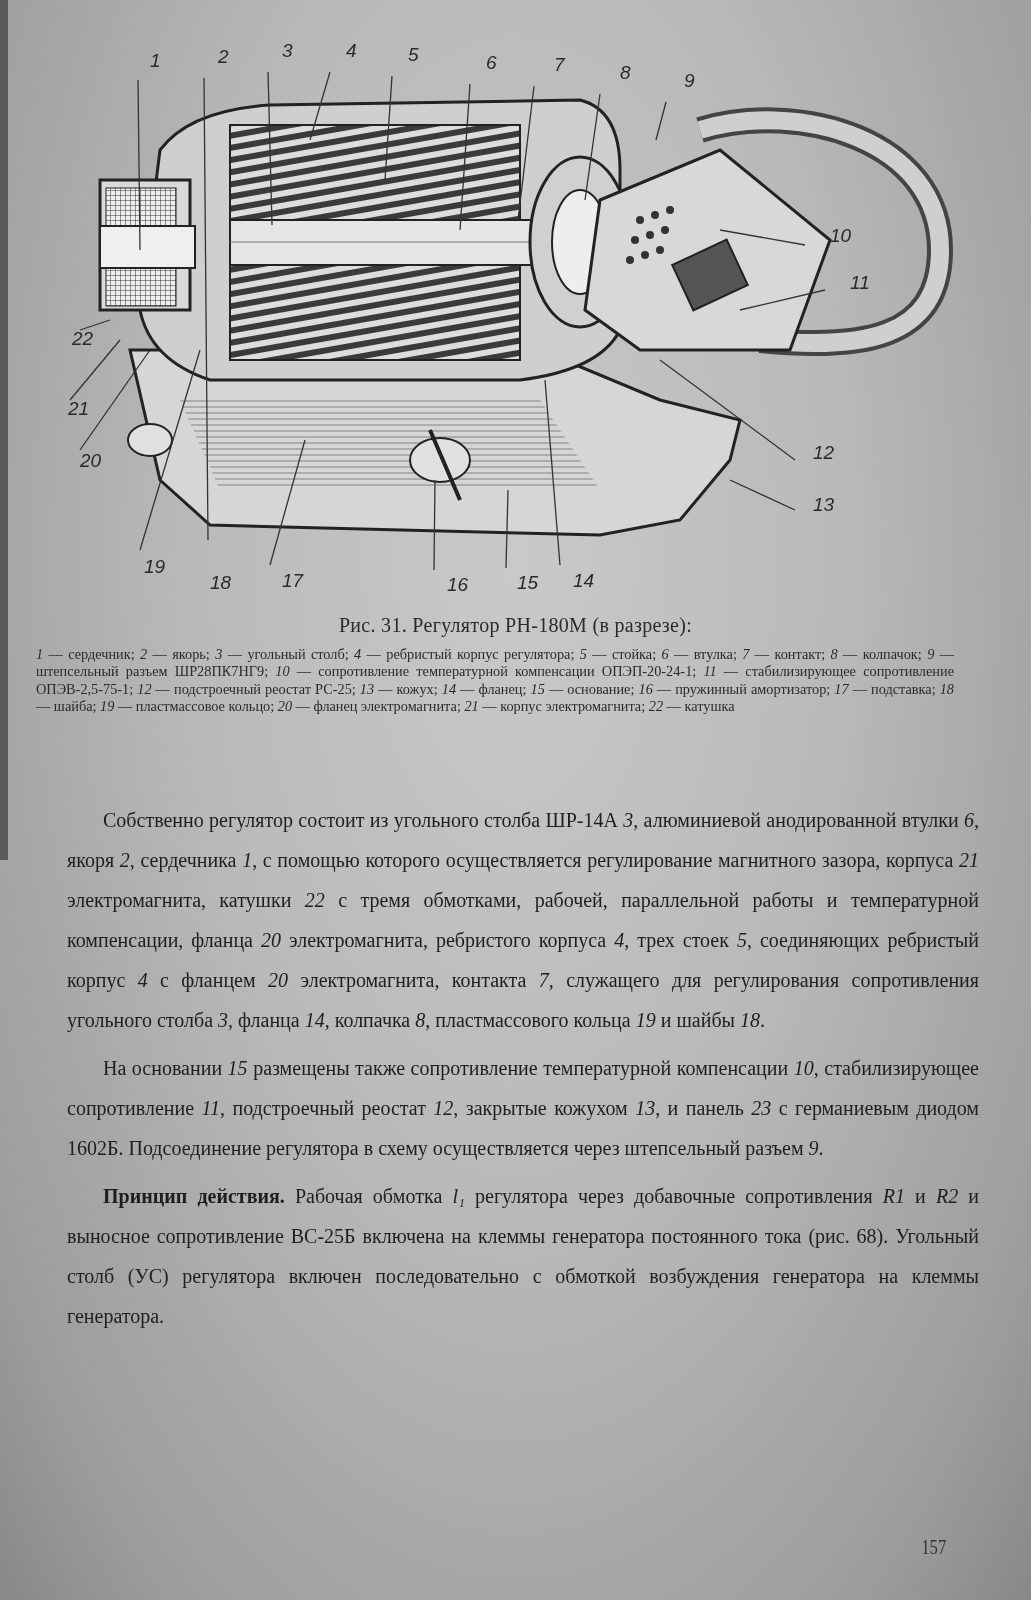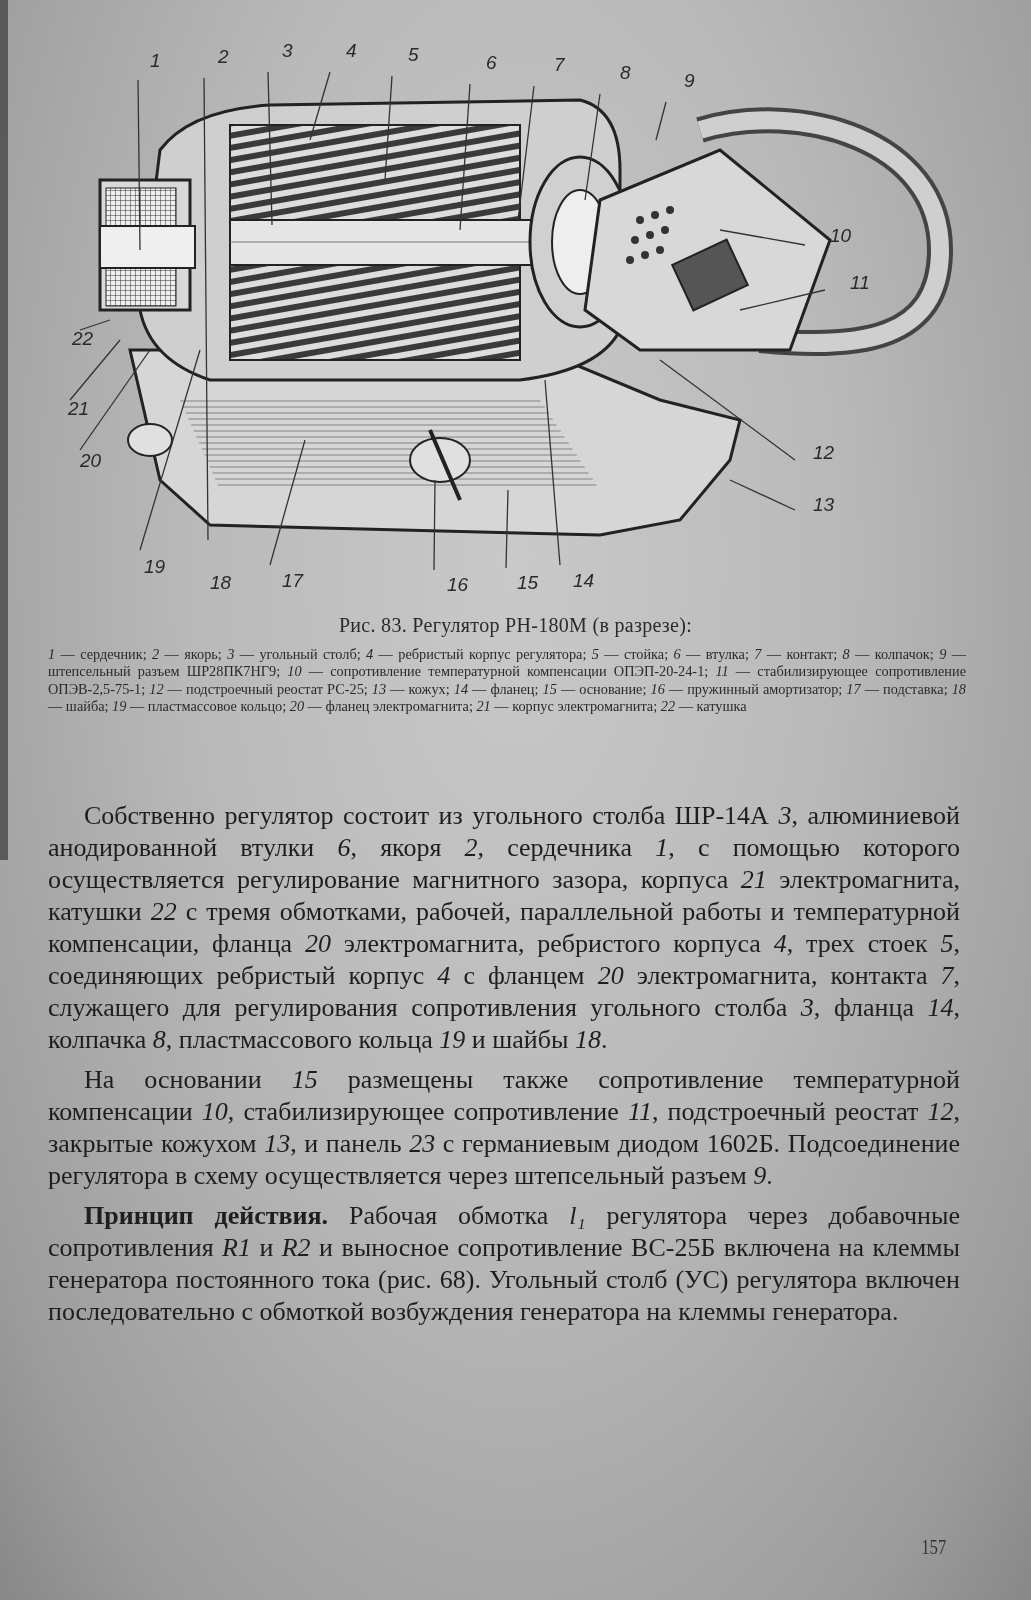--- a/index.html
+++ b/index.html
@@ -24,27 +24,27 @@
   .figure svg { width: 100%; height: 100%; }
   .callout {
     position: absolute; font-style: italic; font-size: 19px; color: #2a2a2a;
     font-family: "Liberation Sans", sans-serif;
   }
   .caption {
     position: absolute; left: 0; width: 1031px; top: 614px; text-align: center;
     font-size: 20px; color: #2a2a2a; letter-spacing: .3px;
   }
   .legend {
-    position: absolute; left: 48px; top: 646px; width: 918px;
+    position: absolute; left: 36px; top: 646px; width: 918px;
     font-size: 14.3px; line-height: 17.4px; text-align: justify; color: #2a2a2a;
   }
   .legend .n { font-style: italic; }
   .body {
-    position: absolute; left: 48px; top: 800px; width: 912px;
-    font-size: 26px; line-height: 32px; text-align: justify; color: #1e1e1e;
+    position: absolute; left: 67px; top: 800px; width: 912px;
+    font-size: 20px; line-height: 40px; text-align: justify; color: #1e1e1e;
   }
   .body p { margin: 0 0 8px 0; text-indent: 36px; }
   .body .i { font-style: italic; }
   .body .b { font-weight: bold; margin-top: 13px; }
   .page-number {
     position: absolute; left: 918px; top: 1535px; font-size: 21px; color: #333;
     transform: scaleX(.8);
   }
 </style>
 </head>
@@ -152,21 +152,21 @@
       <span class="callout" style="left: 517px; top: 572px;">15</span>
       <span class="callout" style="left: 447px; top: 574px;">16</span>
       <span class="callout" style="left: 282px; top: 570px;">17</span>
       <span class="callout" style="left: 210px; top: 572px;">18</span>
       <span class="callout" style="left: 144px; top: 556px;">19</span>
       <span class="callout" style="left: 80px; top: 450px;">20</span>
       <span class="callout" style="left: 68px; top: 398px;">21</span>
       <span class="callout" style="left: 72px; top: 328px;">22</span>
     </div>
 
-  <div class="caption">Рис. 83. Регулятор РН-180М (в разрезе):</div>
+  <div class="caption">Рис. 31. Регулятор РН-180М (в разрезе):</div>
 
   <div class="legend" id="legend"><span class="n">1</span><span> — сердечник; </span><span class="n">2</span><span> — якорь; </span><span class="n">3</span><span> — угольный столб; </span><span class="n">4</span><span> — ребристый корпус регулятора; </span><span class="n">5</span><span> — стойка; </span><span class="n">6</span><span> — втулка; </span><span class="n">7</span><span> — контакт; </span><span class="n">8</span><span> — колпачок; </span><span class="n">9</span><span> — штепсельный разъем ШР28ПК7НГ9; </span><span class="n">10</span><span> — сопротивление температурной компенсации ОПЭП-20-24-1; </span><span class="n">11</span><span> — стабилизирующее сопротивление ОПЭВ-2,5-75-1; </span><span class="n">12</span><span> — подстроечный реостат РС-25; </span><span class="n">13</span><span> — кожух; </span><span class="n">14</span><span> — фланец; </span><span class="n">15</span><span> — основание; </span><span class="n">16</span><span> — пружинный амортизатор; </span><span class="n">17</span><span> — подставка; </span><span class="n">18</span><span> — шайба; </span><span class="n">19</span><span> — пластмассовое кольцо; </span><span class="n">20</span><span> — фланец электромагнита; </span><span class="n">21</span><span> — корпус электромагнита; </span><span class="n">22</span><span> — катушка </span></div>
 
   <div class="body">
     <p id="p1"><span>Собственно регулятор состоит из угольного столба ШР-14А </span><span class="i">3</span><span>, алюминиевой анодированной втулки </span><span class="i">6</span><span>, якоря </span><span class="i">2</span><span>, сердечника </span><span class="i">1</span><span>, с помощью которого осуществляется регулирование магнитного зазора, корпуса </span><span class="i">21</span><span> электромагнита, катушки </span><span class="i">22</span><span> с тремя обмотками, рабочей, параллельной работы и температурной компенсации, фланца </span><span class="i">20</span><span> электромагнита, ребристого корпуса </span><span class="i">4</span><span>, трех стоек </span><span class="i">5</span><span>, соединяющих ребристый корпус </span><span class="i">4</span><span> с фланцем </span><span class="i">20</span><span> электромагнита, контакта </span><span class="i">7</span><span>, служащего для регулирования сопротивления угольного столба </span><span class="i">3</span><span>, фланца </span><span class="i">14</span><span>, колпачка </span><span class="i">8</span><span>, пластмассового кольца </span><span class="i">19</span><span> и шайбы </span><span class="i">18</span><span>.</span></p>
     <p id="p3"><span>На основании </span><span class="i">15</span><span> размещены также сопротивление температурной компенсации </span><span class="i">10</span><span>, стабилизирующее сопротивление </span><span class="i">11</span><span>, подстроечный реостат </span><span class="i">12</span><span>, закрытые кожухом </span><span class="i">13</span><span>, и панель </span><span class="i">23</span><span> с германиевым диодом 1602Б. Подсоединение регулятора в схему осуществляется через штепсельный разъем </span><span class="i">9</span><span>.</span></p>
     <p id="p4"><span class="b">Принцип действия.</span><span> Рабочая обмотка </span><span class="i">l₁</span><span> регулятора через добавочные сопротивления </span><span class="i">R1</span><span> и </span><span class="i">R2</span><span> и выносное сопротивление ВС-25Б включена на клеммы генератора постоянного тока (рис. 68). Угольный столб (УС) регулятора включен последовательно с обмоткой возбуждения генератора на клеммы генератора.</span></p>
   </div>
 
   <div class="page-number">157</div>

